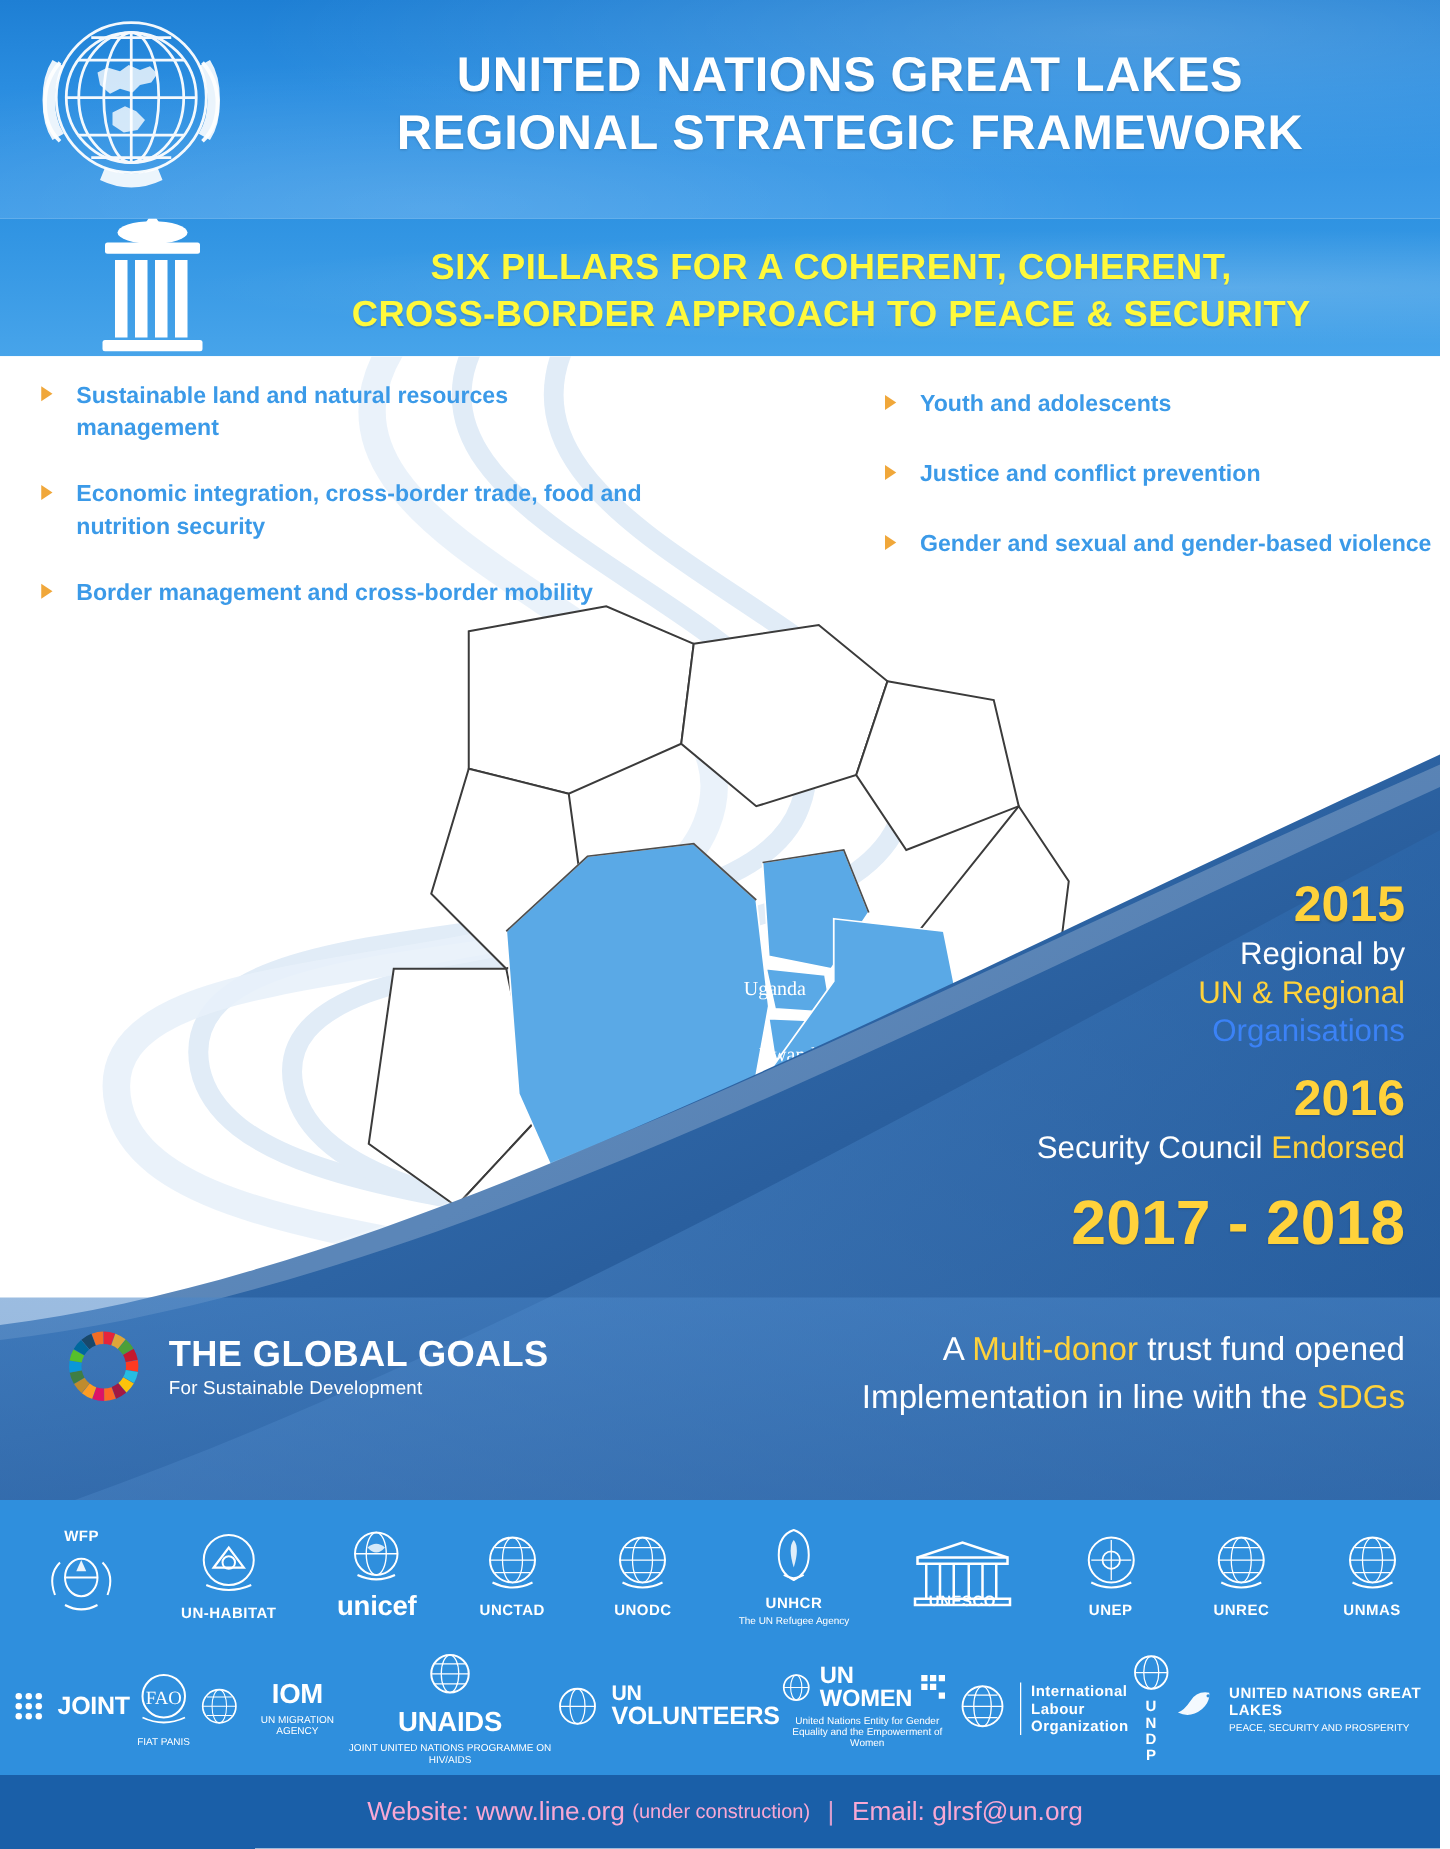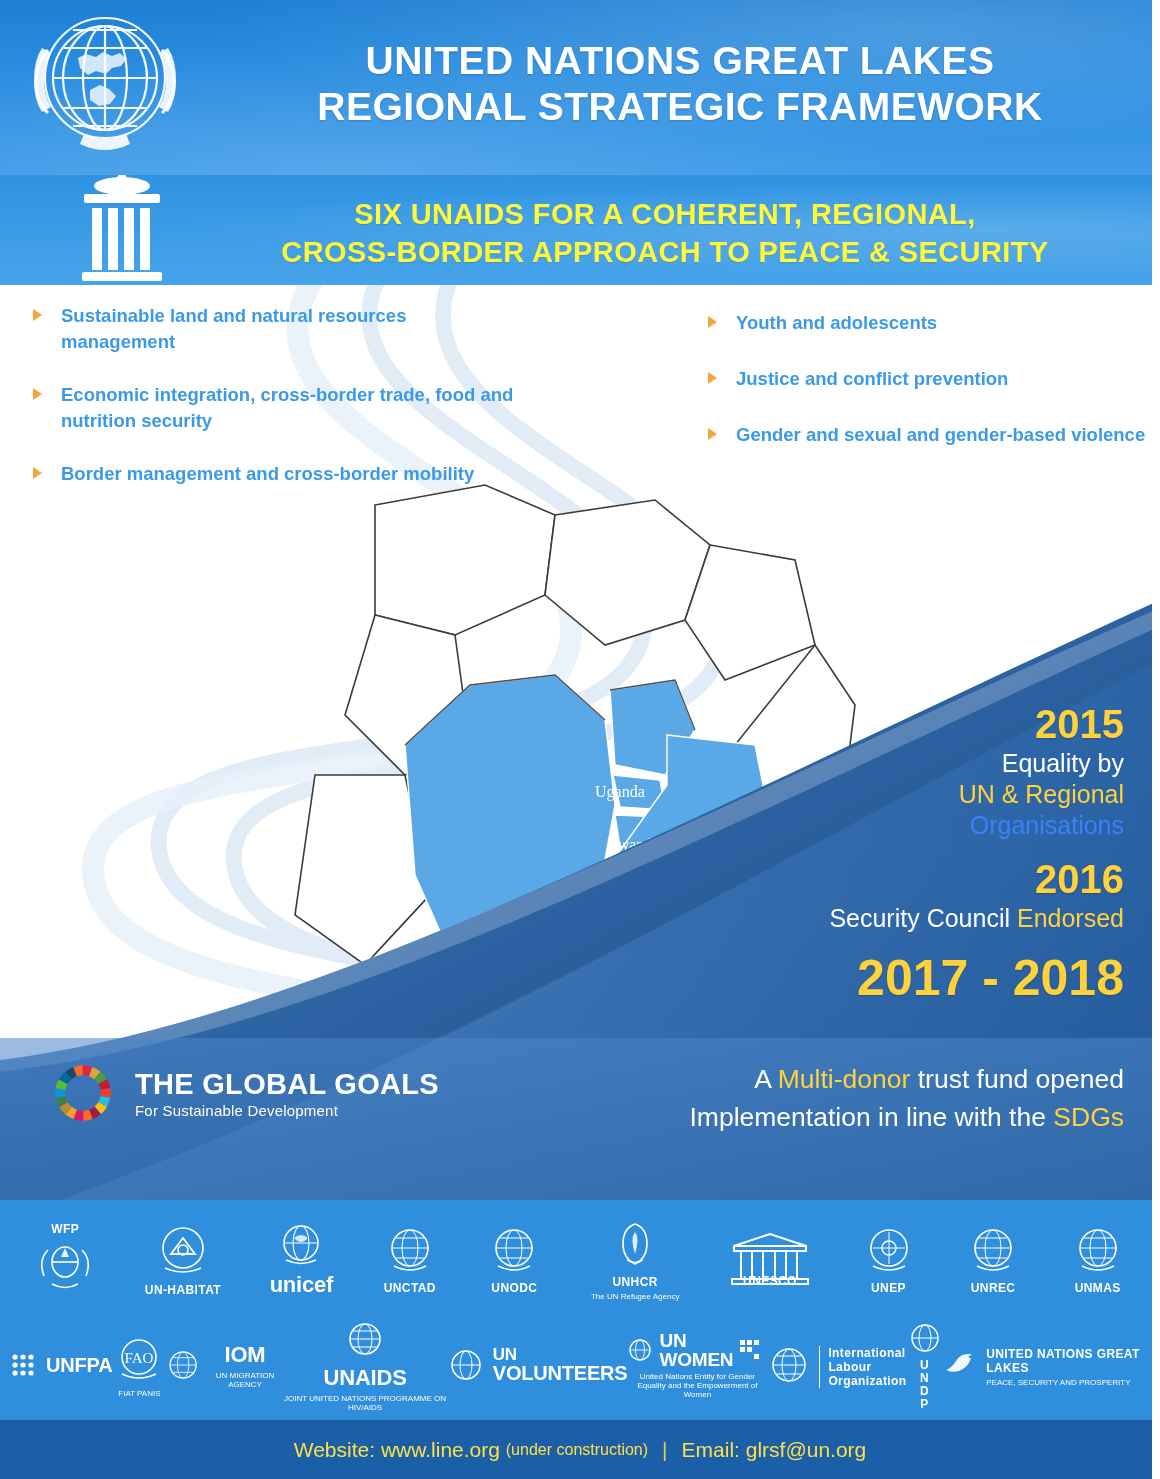--- a/index.html
+++ b/index.html
@@ -138,21 +138,21 @@
     color: #ffffff; text-align: center;
   }
   .logo-cap { font-size: 12px; font-weight: bold; letter-spacing: 0.4px; margin-top: 3px; }
   .logo-cap.sm { font-size: 8px; font-weight: normal; letter-spacing: 0; }
   .logo-word { font-size: 22px; font-weight: bold; letter-spacing: -0.2px; }
 
   
   .footer {
     position: absolute; left: 0; top: 1420px; width: 1160px; height: 59px;
     background: #1a5fa8; display: flex; align-items: center; justify-content: center;
-    color: #fde047; font-size: 21px;
+    color: #f9a8d4; font-size: 21px;
   }
   .footer .sm { font-size: 16px; }
   .footer .sep { margin: 0 14px; opacity: 0.85; }
 </style>
 </head>
 <body>
 
 <div class="poster">
 
   <div class="header">
@@ -196,21 +196,21 @@
         <rect x="22" y="26" width="76" height="9" rx="2"></rect>
         <rect x="30" y="40" width="10" height="62"></rect>
         <rect x="46" y="40" width="10" height="62"></rect>
         <rect x="62" y="40" width="10" height="62"></rect>
         <rect x="78" y="40" width="10" height="62"></rect>
         <rect x="20" y="104" width="80" height="9" rx="2"></rect>
         <path d="M60 2 l6 9 h-12 z"></path>
       </g>
     </svg>
     <div class="subheader-text">
-      <div>SIX UNAIDS FOR A COHERENT, REGIONAL,</div>
+      <div>SIX PILLARS FOR A COHERENT, COHERENT,</div>
       <div>CROSS-BORDER APPROACH TO PEACE &amp; SECURITY</div>
     </div>
   </div>
 
   <div class="body-area">
 
     <svg class="swirl" viewBox="0 0 1160 910">
       <g fill="none" stroke="#dce9f6" stroke-width="16" opacity="0.85">
         <path d="M400 -40 C 250 140, 700 200, 640 360 C 590 500, 130 420, 160 570 C 190 710, 620 660, 700 780"></path>
         <path d="M470 -40 C 330 150, 780 210, 720 370 C 665 515, 205 440, 235 585 C 265 725, 690 680, 770 800"></path>
@@ -310,21 +310,21 @@
     <path d="M1160 0 L1160 600 L0 600 L0 460 C 320 420, 700 210, 1160 0 Z" fill="url(#wv1)"></path>
     <path d="M1160 60 L1160 600 L60 600 C 420 470, 760 270, 1160 60 Z" fill="url(#wv2)" opacity="0.55"></path>
     <path d="M0 438 L1160 438 L1160 600 L0 600 Z" fill="none"></path>
     <path d="M0 455 C 330 415, 690 215, 1160 8 L1160 26 C 700 235, 340 432, 0 472 Z" fill="#ffffff" opacity="0.22"></path>
     <rect x="0" y="438" width="1160" height="162" fill="url(#wv3)" opacity="0.55"></rect>
   </svg>
 
   <div class="timeline">
     <div class="tl-block">
       <div class="tl-year">2015</div>
-      <div class="tl-text">Equality by</div>
+      <div class="tl-text">Regional by</div>
       <div class="tl-text" style="color:#ffd23b">UN &amp; Regional</div>
       <div class="tl-text" style="color:#3b82f6">Organisations</div>
     </div>
     <div class="tl-block">
       <div class="tl-year">2016</div>
       <div class="tl-text">
         <span>Security Council </span><span class="hl">Endorsed</span>
       </div>
     </div>
     <div class="tl-block">
@@ -495,21 +495,21 @@
               <circle cx="13" cy="7" r="2.6"></circle>
               <circle cx="21" cy="7" r="2.6"></circle>
             <circle cx="5" cy="15" r="2.6"></circle>
               <circle cx="13" cy="15" r="2.6"></circle>
               <circle cx="21" cy="15" r="2.6"></circle>
             <circle cx="5" cy="23" r="2.6"></circle>
               <circle cx="13" cy="23" r="2.6"></circle>
               <circle cx="21" cy="23" r="2.6"></circle>
           </g>
         </svg>
-        <div class="logo-word" style="font-size:20px">UNFPA</div>
+        <div class="logo-word" style="font-size:20px">JOINT</div>
       </div>
 
       <div class="logo-cell">
         <svg width="54" height="54" viewBox="0 0 54 54">
           <circle cx="27" cy="25" r="17" fill="none" stroke="#fff" stroke-width="1.6"></circle>
           <text x="27" y="31" font-size="15" fill="#fff" text-anchor="middle" font-family="Liberation Serif, serif">FAO</text>
           <path d="M10 42 q17 8 34 0" fill="none" stroke="#fff" stroke-width="1.4"></path>
         </svg>
         <div class="logo-cap sm">FIAT PANIS</div>
       </div>

